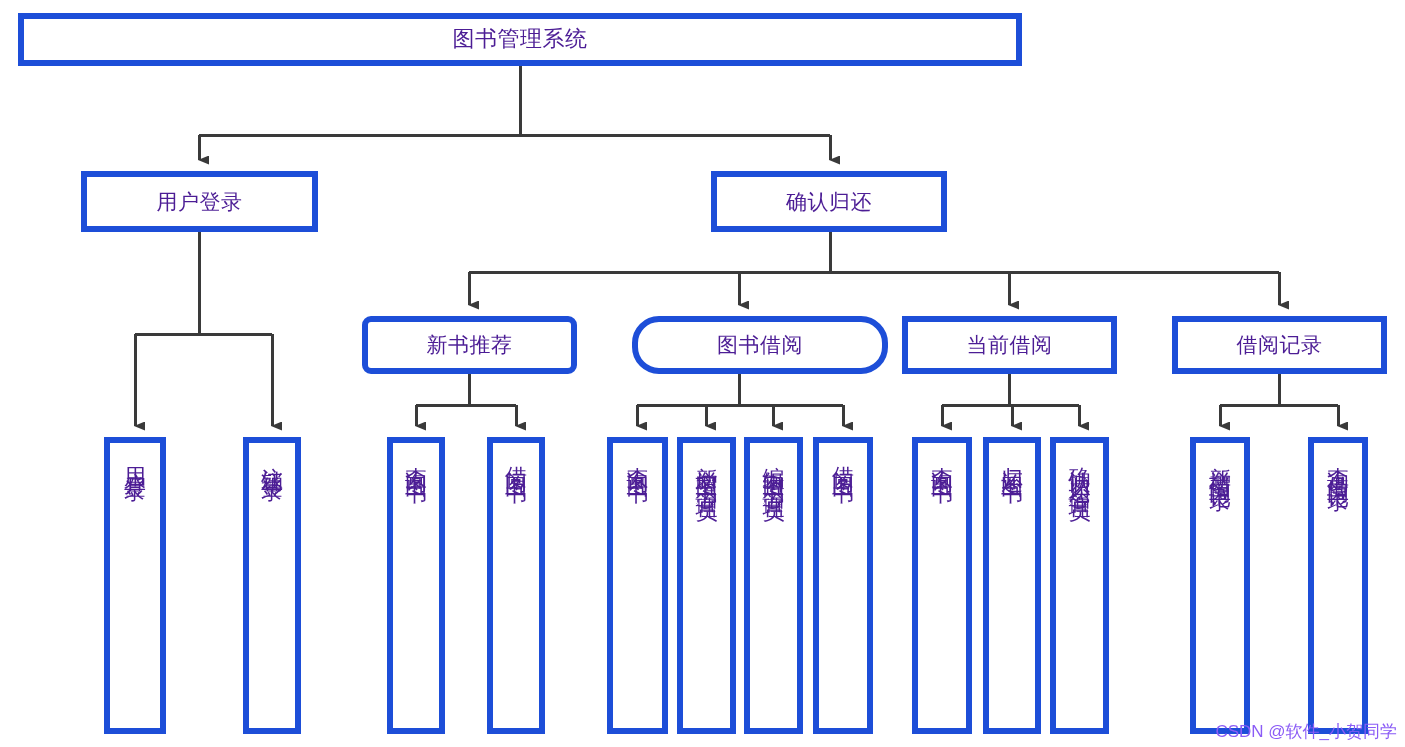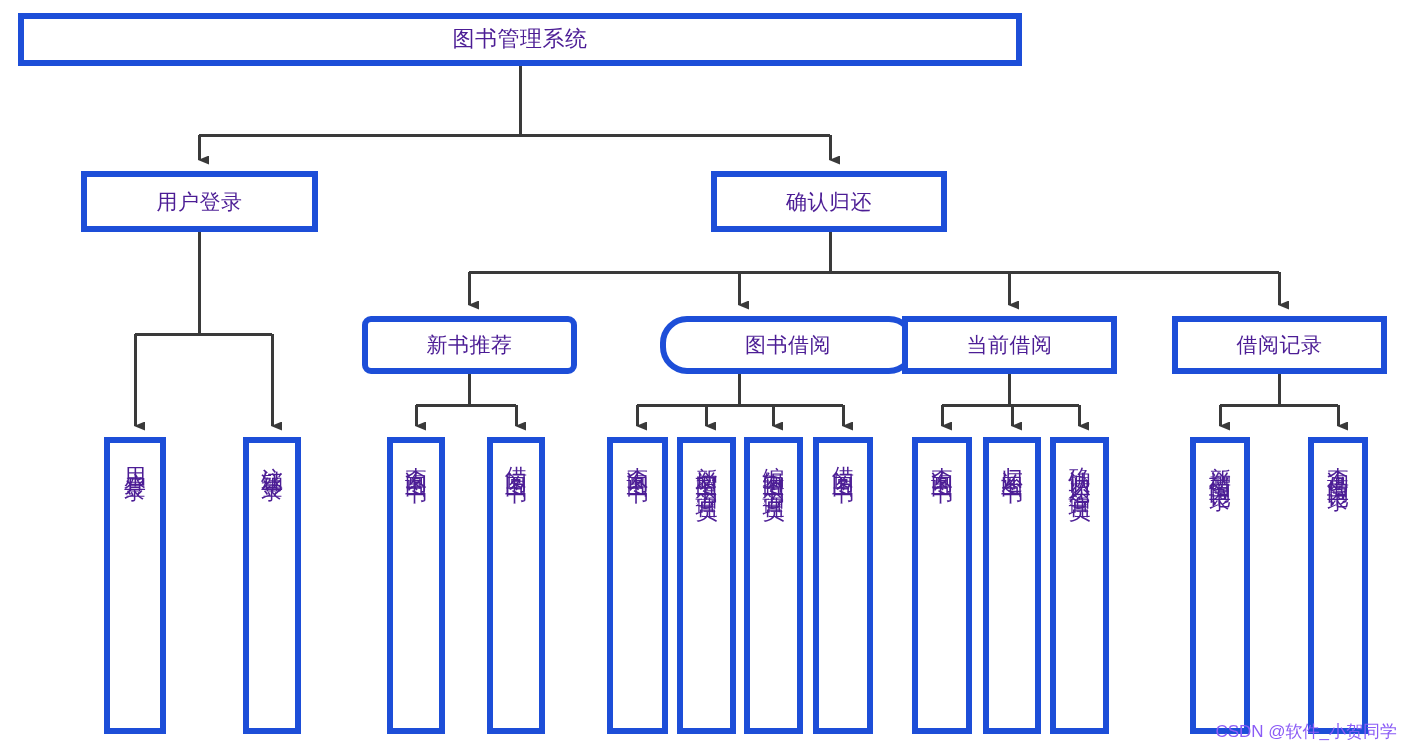--- a/index.html
+++ b/index.html
@@ -133,21 +133,21 @@
   <div class="node horiz" style="left:81px;top:171px;width:237px;height:61px;">
     <span class="label">用户登录</span>
   </div>
   <div class="node horiz" style="left:711px;top:171px;width:236px;height:61px;">
     <span class="label">确认归还</span>
   </div>
 
   <div class="node horiz" style="left:362px;top:316px;width:215px;height:58px;border-radius:9px;">
     <span class="label">新书推荐</span>
   </div>
-  <div class="node horiz" style="left:660px;top:316px;width:256px;height:58px;border-radius:27px;">
+  <div class="node horiz" style="left:632px;top:316px;width:256px;height:58px;border-radius:27px;">
     <span class="label">图书借阅</span>
   </div>
   <div class="node horiz" style="left:1172px;top:316px;width:215px;height:58px;">
     <span class="label">借阅记录</span>
   </div>
   <div class="node horiz" style="left:902px;top:316px;width:215px;height:58px;">
     <span class="label">当前借阅</span>
   </div>
 
   <div class="node vert" style="left:104px;top:437px;width:62px;height:297px;">

